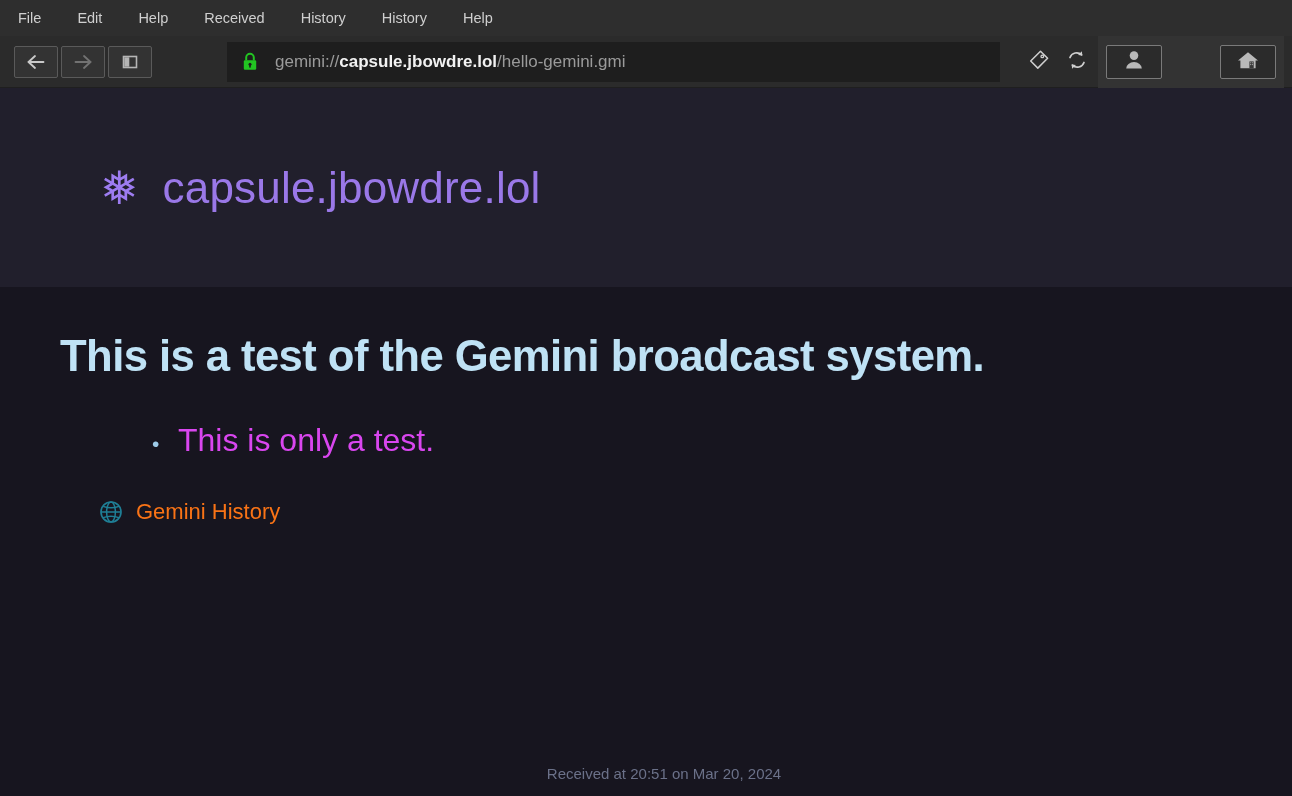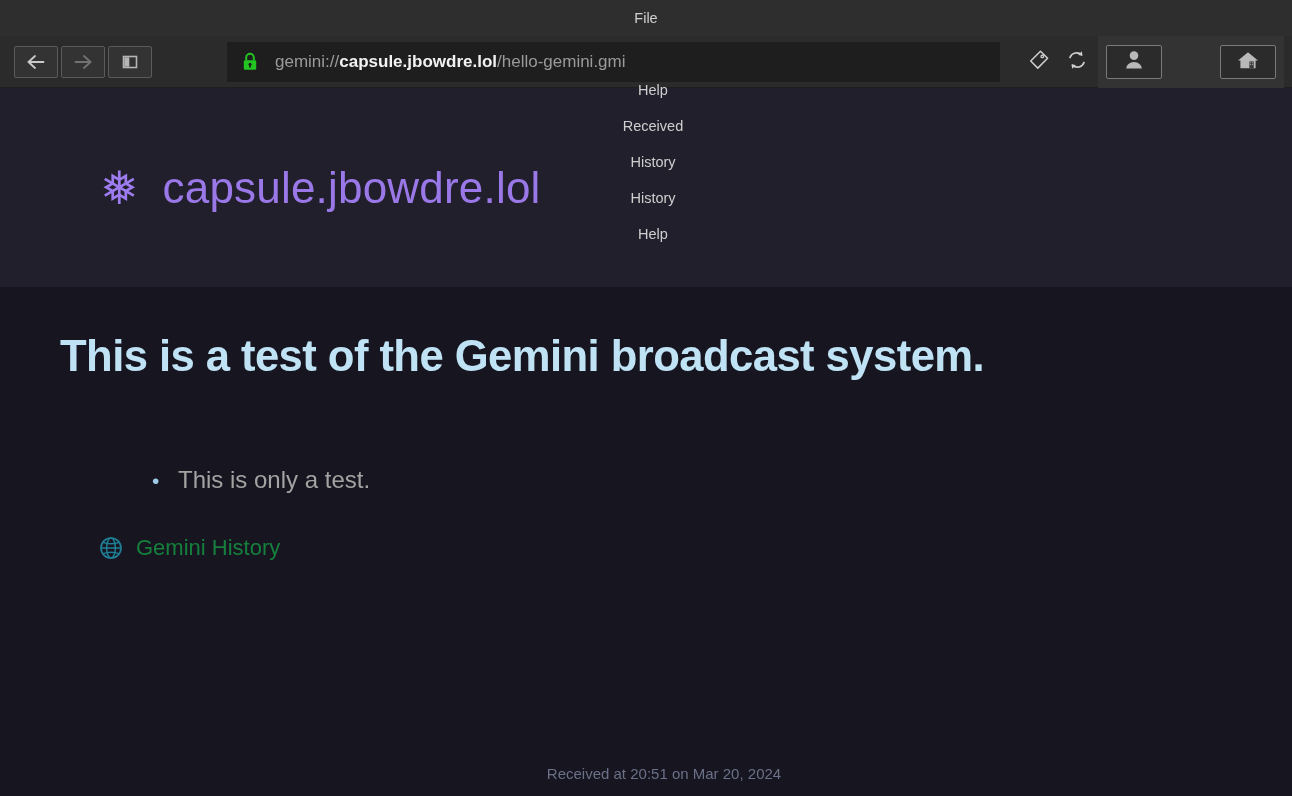--- a/index.html
+++ b/index.html
@@ -16,21 +16,20 @@
   }
 
   
   .menubar {
     height: 36px;
     background: #2e2e2e;
     display: flex;
     align-items: center;
     padding-left: 14px;
     box-sizing: border-box;
-    flex-direction: column;
   }
   .menu-item {
     color: #cfcfcf;
     font-size: 14.5px;
     padding: 0 18px;
     line-height: 36px;
     white-space: nowrap;
     cursor: default;
   }
   .menu-item:first-child { padding-left: 4px; }
@@ -185,41 +184,40 @@
     padding-left: 92px;
   }
   .bullet-dot {
     color: #9ecbe8;
     font-size: 21px;
     width: 26px;
     flex: 0 0 auto;
     line-height: 1;
   }
   .bullet-text {
-    color: #a3a3a3;
-    font-size: 24px;
+    color: #d946ef;
+    font-size: 32px;
     line-height: 1;
-    margin-top: 44px;
   }
   .link-row {
     display: flex;
     align-items: center;
     margin-top: 43px;
     padding-left: 38px;
     cursor: pointer;
     width: max-content;
   }
   .link-icon {
     margin-right: 12px;
     display: flex;
     align-items: center;
     flex: 0 0 auto;
   }
   .link-text {
-    color: #15803d;
+    color: #f97316;
     font-size: 22px;
   }
 
   .footer {
     position: absolute;
     left: 0;
     right: 0;
     bottom: 14px;
     text-align: center;
     color: #6b7189;

